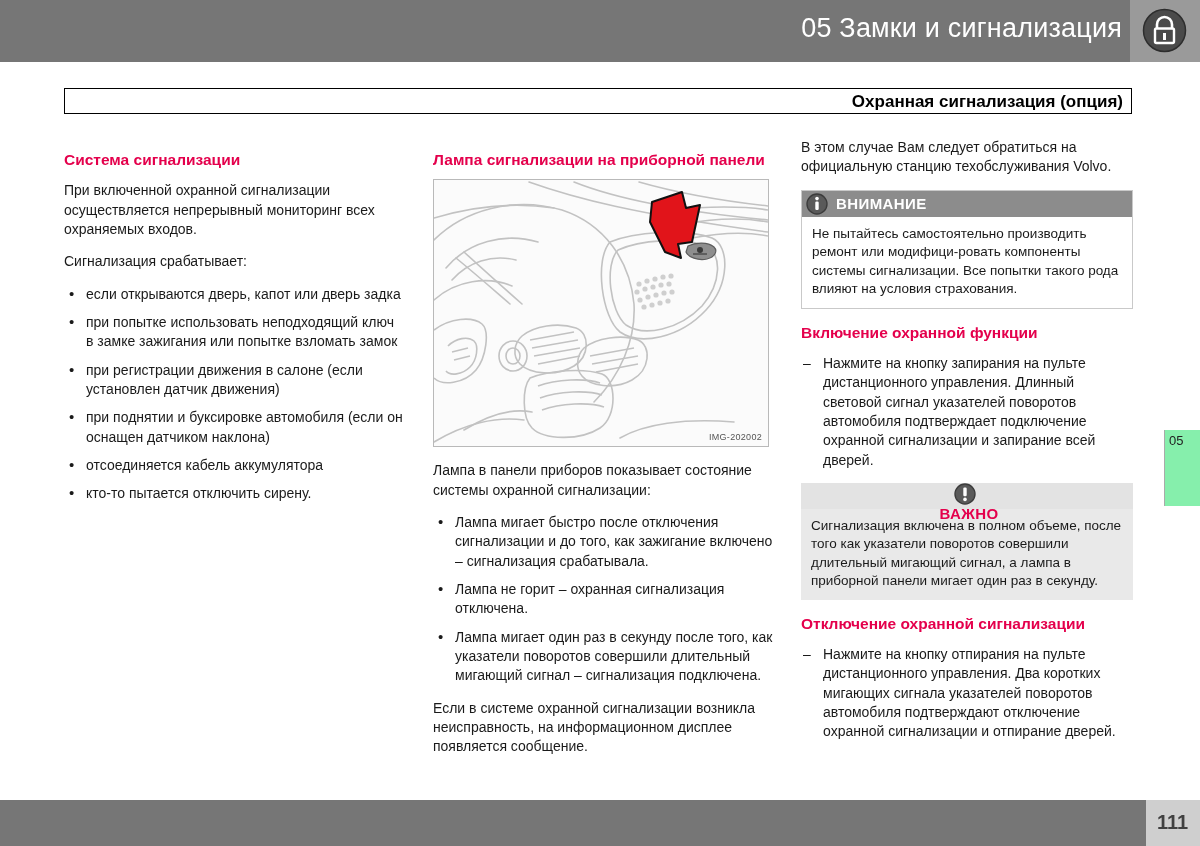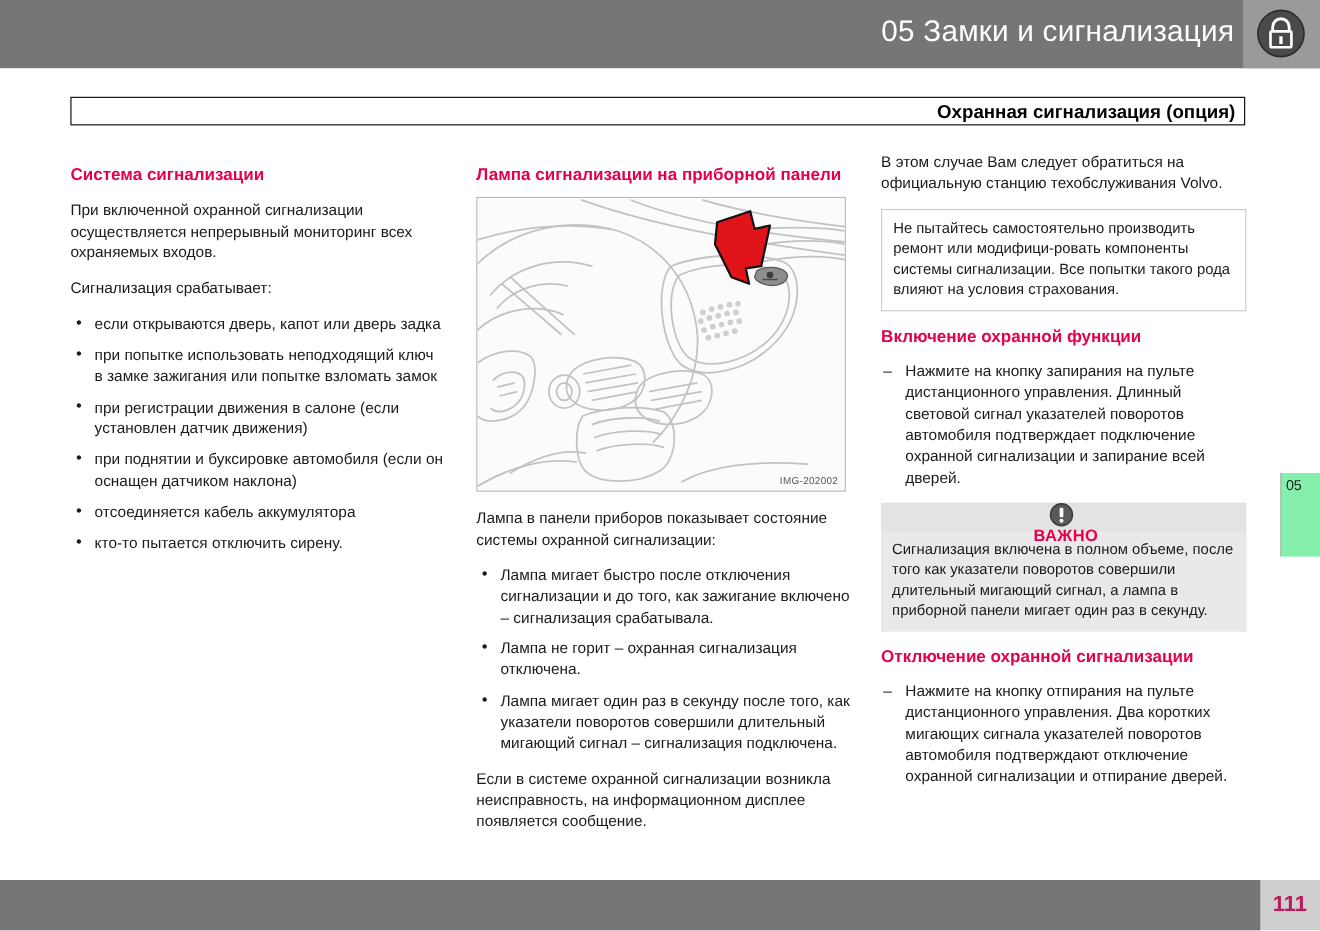--- a/index.html
+++ b/index.html
@@ -224,21 +224,21 @@
     width: 54px;
     height: 46px;
     background: #cfcfcf;
   }
   .footer-page-num {
     position: absolute;
     left: 11px;
     top: 11px;
     font-size: 20px;
     font-weight: bold;
-    color: #be185d;
+    color: #404040;
   }
 </style>
 </head>
 <body>
 
 <div class="header-band"></div>
 <div class="header-title">05 Замки и сигнализация</div>
 <div class="header-icon-block">
   <svg class="lock-badge" viewBox="0 0 45 45">
     <circle cx="22.5" cy="22.5" r="21" fill="#4a4a4a" stroke="#2d2d2d" stroke-width="1.5"></circle>
@@ -376,20 +376,28 @@
     <li>Лампа не горит – охранная сигнализация отключена.</li>
     <li>Лампа мигает один раз в секунду после того, как указатели поворотов совершили длительный мигающий сигнал – сигнализация подключена.</li>
   </ul>
   <p class="body">Если в системе охранной сигнализации возникла неисправность, на информационном дисплее появляется сообщение.</p>
 </div>
 
 <div class="col col-right">
   <p class="body">В этом случае Вам следует обратиться на официальную станцию техобслуживания Volvo.</p>
 
   <div class="note-box">
+    <div class="note-head">
+      <svg class="note-icon" viewBox="0 0 22 22">
+        <circle cx="11" cy="11" r="10" fill="#5a5a5a" stroke="#3c3c3c" stroke-width="1.4"></circle>
+        <circle cx="11" cy="5.6" r="1.8" fill="#ffffff"></circle>
+        <rect x="9.3" y="8.6" width="3.4" height="8.4" rx="1.2" fill="#ffffff"></rect>
+      </svg>
+      <span class="note-title">ВНИМАНИЕ</span>
+    </div>
     <div class="note-body">Не пытайтесь самостоятельно производить ремонт или модифици-ровать компоненты системы сигнализации. Все попытки такого рода влияют на условия страхования.</div>
   </div>
 
   <h2 class="sec-head">Включение охранной функции</h2>
   <ul class="dashes">
     <li>Нажмите на кнопку запирания на пульте дистанционного управления. Длинный световой сигнал указателей поворотов автомобиля подтверждает подключение охранной сигнализации и запирание всей дверей.</li>
   </ul>
 
   <div class="note-box important">
     <div class="note-head important">

